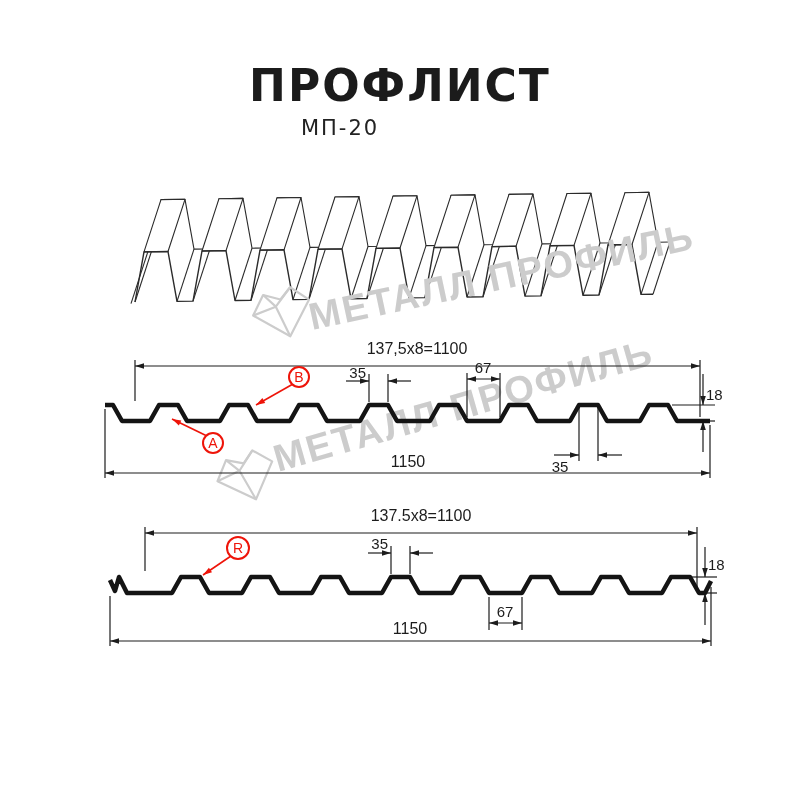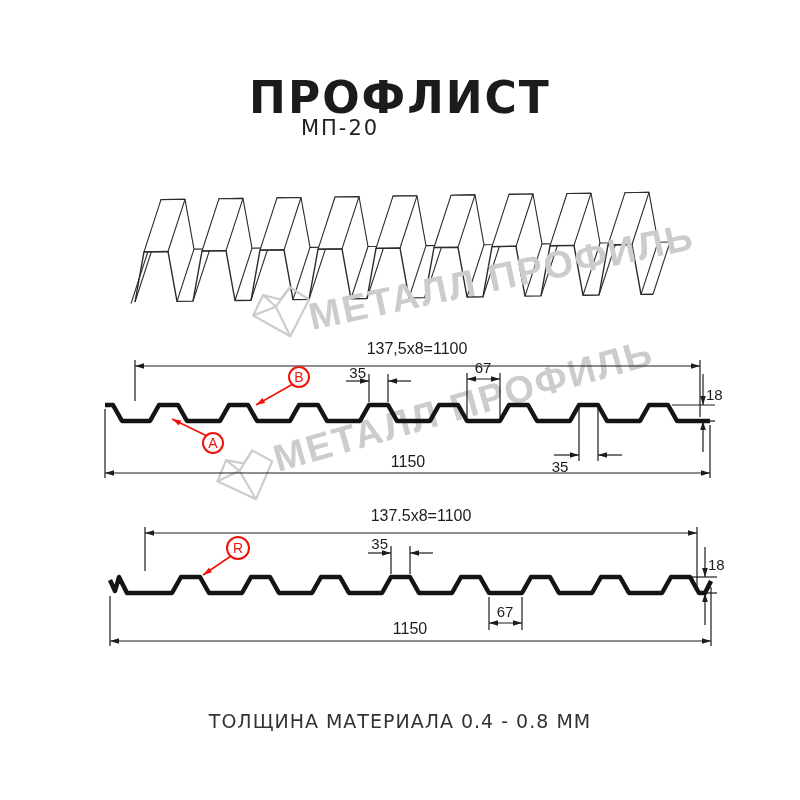--- a/index.html
+++ b/index.html
@@ -1,18 +1,18 @@
 <!DOCTYPE html>
 <html><head>
 <meta charset="utf-8">
 <style>
   html,body{margin:0;padding:0;background:#ffffff;}
   .page{position:relative;width:800px;height:800px;background:#fff;overflow:hidden;
         font-family:"Liberation Sans",sans-serif;}
-  .title{position:absolute;top:72px;left:0;width:800px;text-align:center;
+  .title{position:absolute;top:60px;left:0;width:800px;text-align:center;
          font-family:"DejaVu Sans",sans-serif;font-weight:bold;font-size:44px;
          letter-spacing:2px;color:#1b1b1b;}
   .subtitle{position:absolute;top:116px;left:0;width:680px;text-align:center;
          font-family:"DejaVu Sans",sans-serif;font-size:21px;letter-spacing:2px;color:#222;}
   .footer{position:absolute;top:710px;left:0;width:800px;text-align:center;
          font-family:"DejaVu Sans",sans-serif;font-size:19px;letter-spacing:1px;color:#333;}
   svg{position:absolute;top:0;left:0;}
   text.dim{font-family:"Liberation Sans",sans-serif;font-size:15px;fill:#1c1c1c;}
   text.big{font-size:16px;}
   text.redl{font-family:"Liberation Sans",sans-serif;font-size:14px;fill:#ee1409;}
@@ -174,14 +174,13 @@
       <text class="dim big" x="410" y="634" text-anchor="middle">1150</text>
       <g id="s2r">
           <line x1="231" y1="556" x2="203" y2="575" stroke="#ee1409" stroke-width="1.6"></line>
           <polygon points="0,0 9,2.8 9,-2.8" transform="translate(203,575) rotate(-34)" fill="#ee1409"></polygon>
         </g>
       <circle class="rc" cx="238" cy="548" r="11"></circle>
       <text class="redl" x="238" y="553" text-anchor="middle">R</text>
     </g>
   </svg>
 
-  <div class="footer">ТОЛЩИНА МАТЕРИАЛА 0.4 - 0.8 ММ</div>
 </div>
 
 </body></html>

